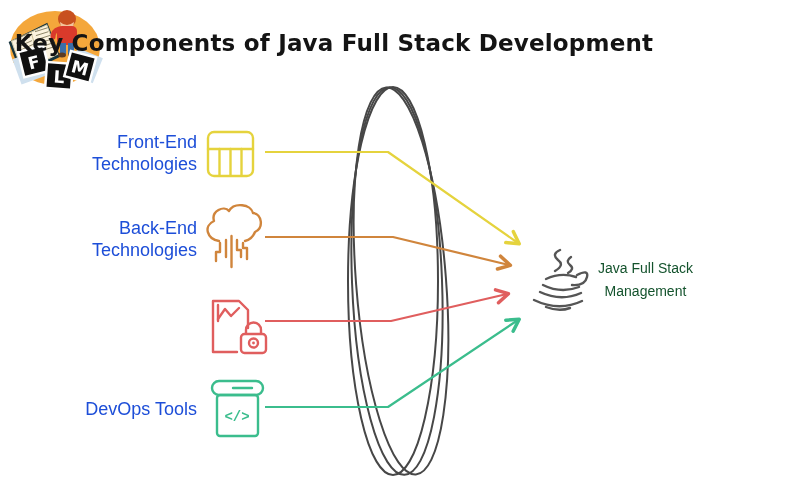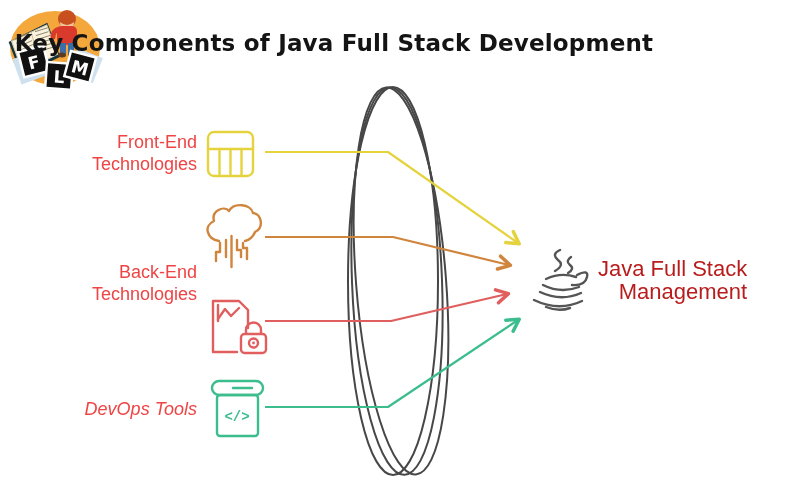--- a/index.html
+++ b/index.html
@@ -9,25 +9,25 @@
     font-family:"Liberation Sans", sans-serif; overflow:hidden;
   }
   .logo { position:absolute; left:4px; top:2px; width:102px; height:88px; }
   .title {
     position:absolute; left:0; top:30px; width:668px; text-align:center;
     font-family:"DejaVu Sans", sans-serif; font-weight:bold; font-size:23px;
     color:#141414; letter-spacing:0.2px;
   }
   .comp-label {
     position:absolute; right:603px; text-align:right;
-    font-size:18px; line-height:22px; color:#ef4444;
+    font-size:18px; line-height:22px; color:#1d4ed8;
   }
   .result-label {
-    position:absolute; left:598px; top:257px; text-align:right;
-    font-size:22px; line-height:23px; color:#b91c1c;
+    position:absolute; left:598px; top:257px; text-align:center;
+    font-size:14px; line-height:23px; color:#14532d;
   }
   .diagram { position:absolute; left:0; top:0; pointer-events:none; }
 </style>
 </head>
 <body>
 
 <div class="canvas">
 
   <svg class="logo" viewBox="0 0 102 88" aria-hidden="true">
     <ellipse cx="51" cy="46" rx="45" ry="37" fill="#f4a73b"></ellipse>
@@ -79,25 +79,25 @@
       </g>
     </g>
   </svg>
 
   <div class="title">Key Components of Java Full Stack Development</div>
 
   <div class="comp-label" style="top:131px;">
     <span>Front-End</span><br>
     <span>Technologies</span>
   </div>
-  <div class="comp-label" style="top:217px;margin-top:44px;">
+  <div class="comp-label" style="top:217px;">
     <span>Back-End</span><br>
     <span>Technologies</span>
   </div>
-  <div class="comp-label" style="top:398px;font-style:italic;">
+  <div class="comp-label" style="top:398px;">
     <span>DevOps Tools</span>
   </div>
 
   <div class="result-label">
     <span>Java Full Stack</span><br>
     <span>Management</span>
   </div>
 
   <svg class="diagram" width="800" height="500" viewBox="0 0 800 500">
     <defs>

